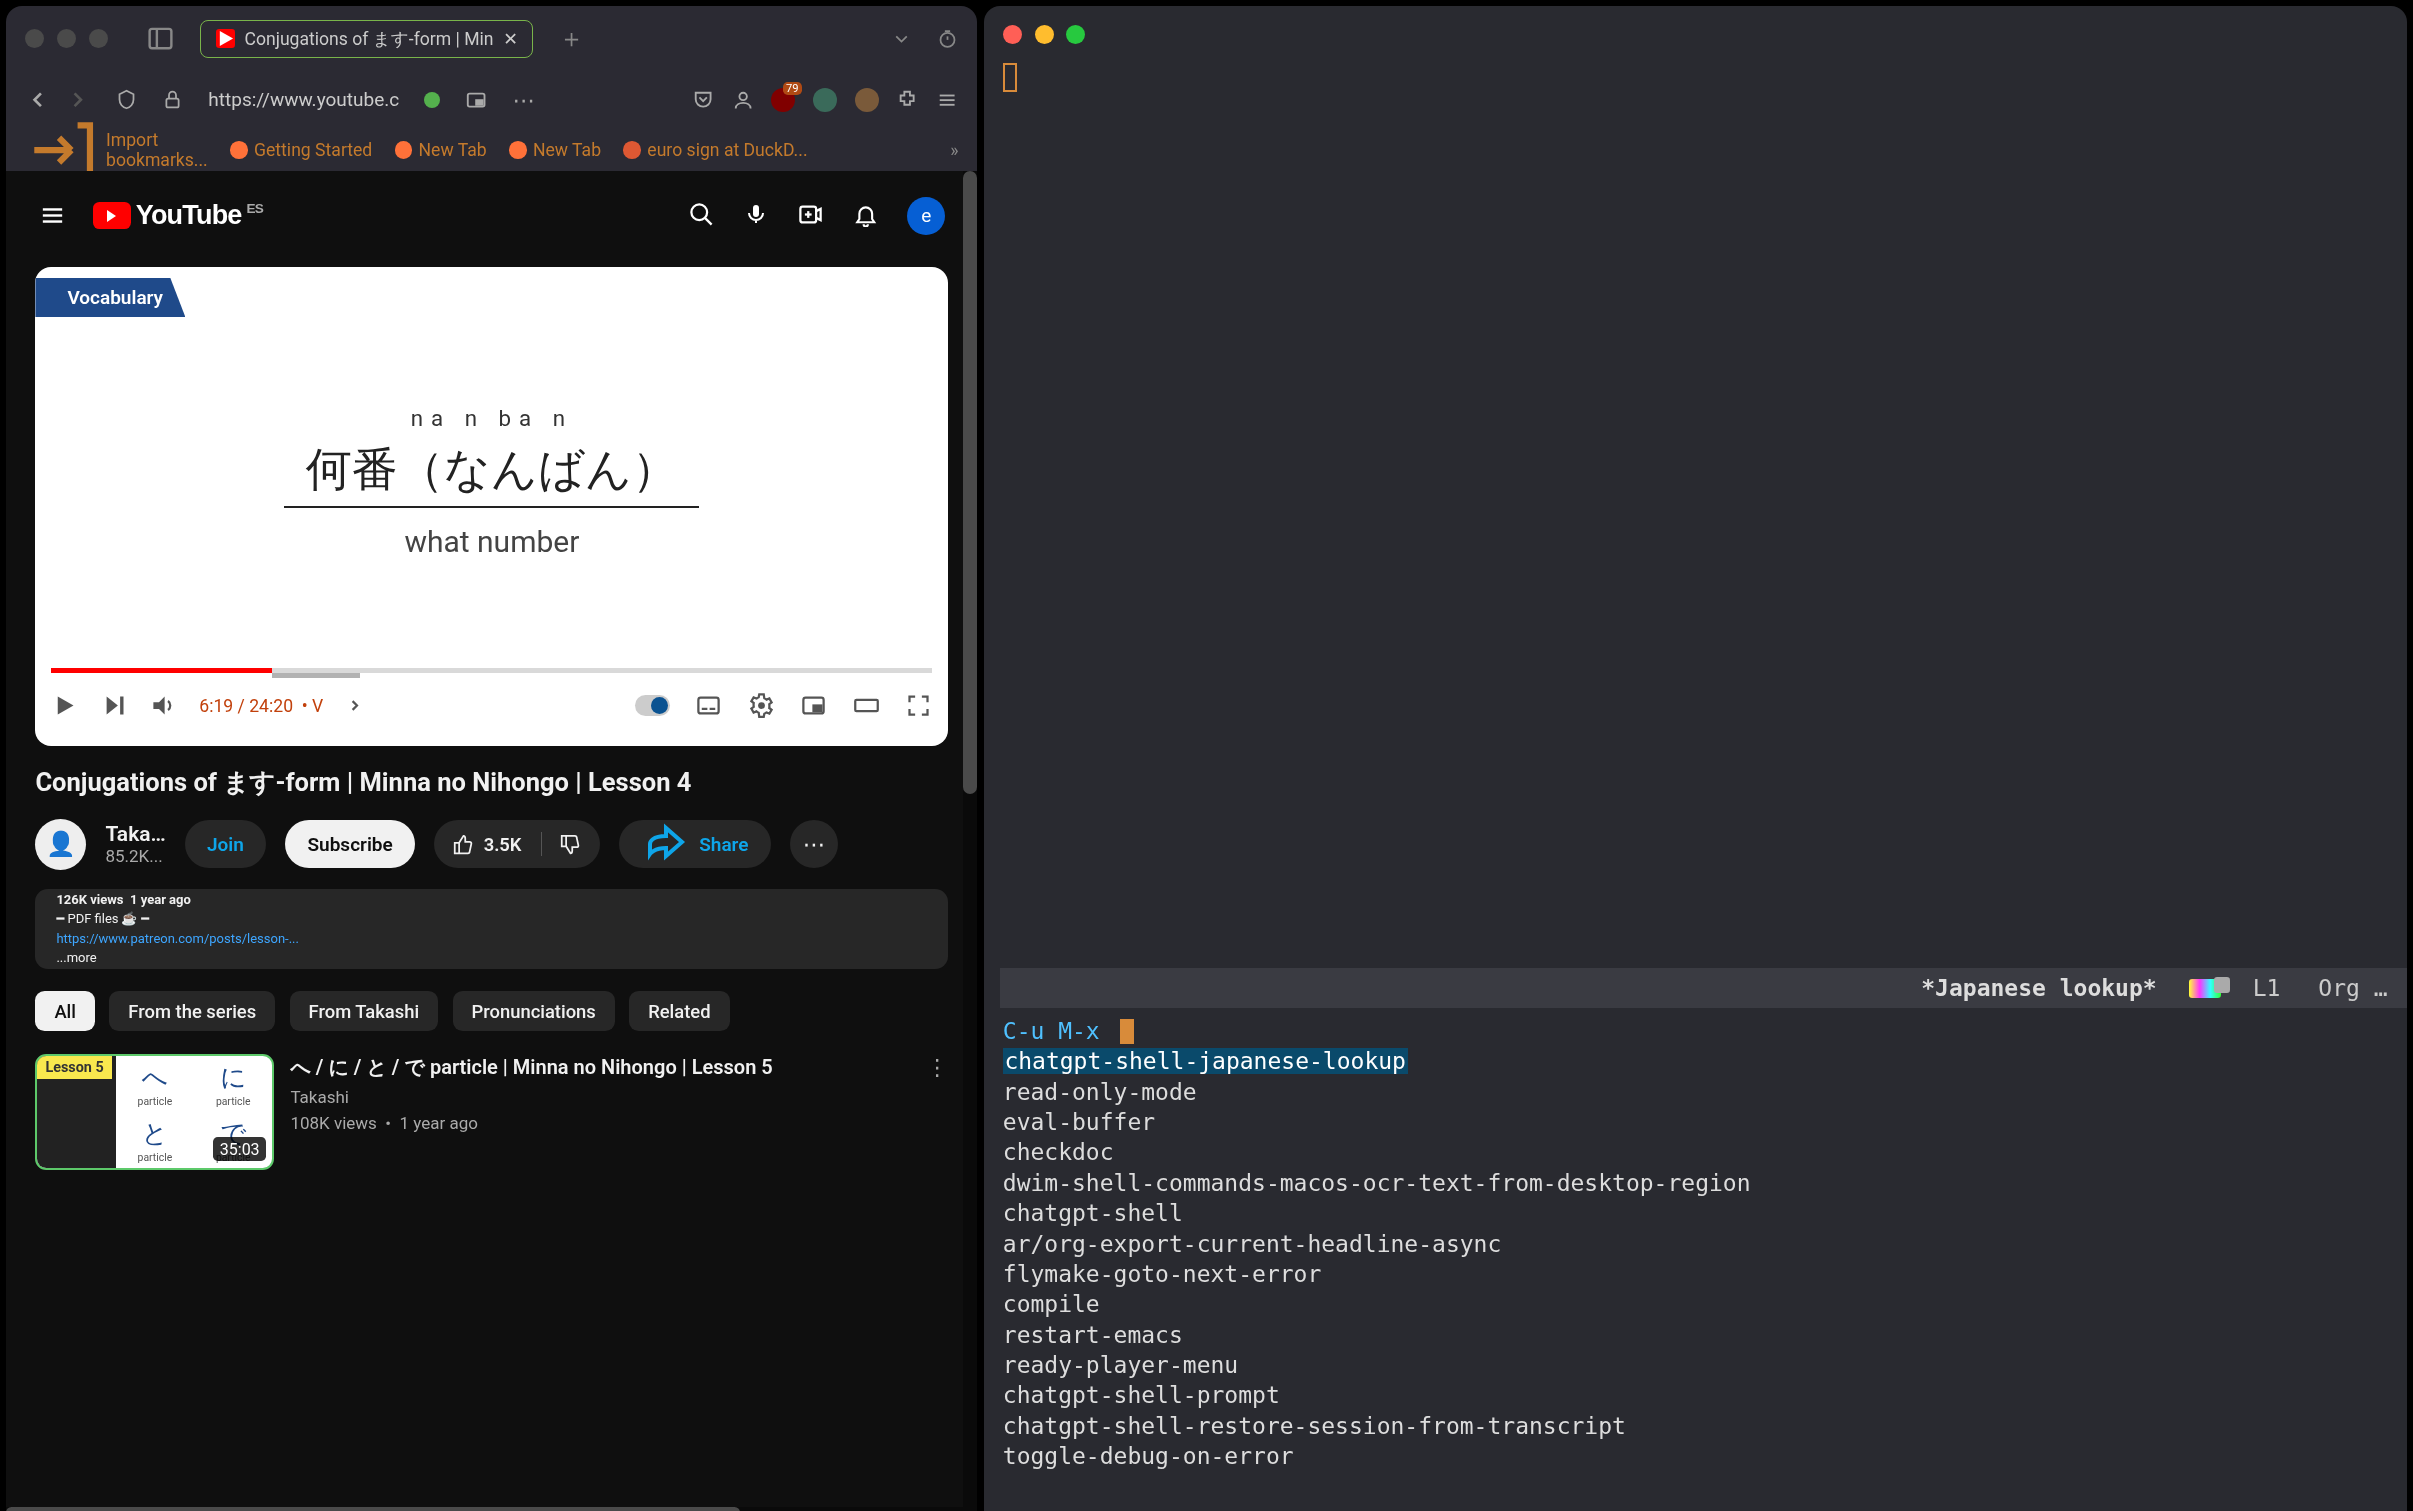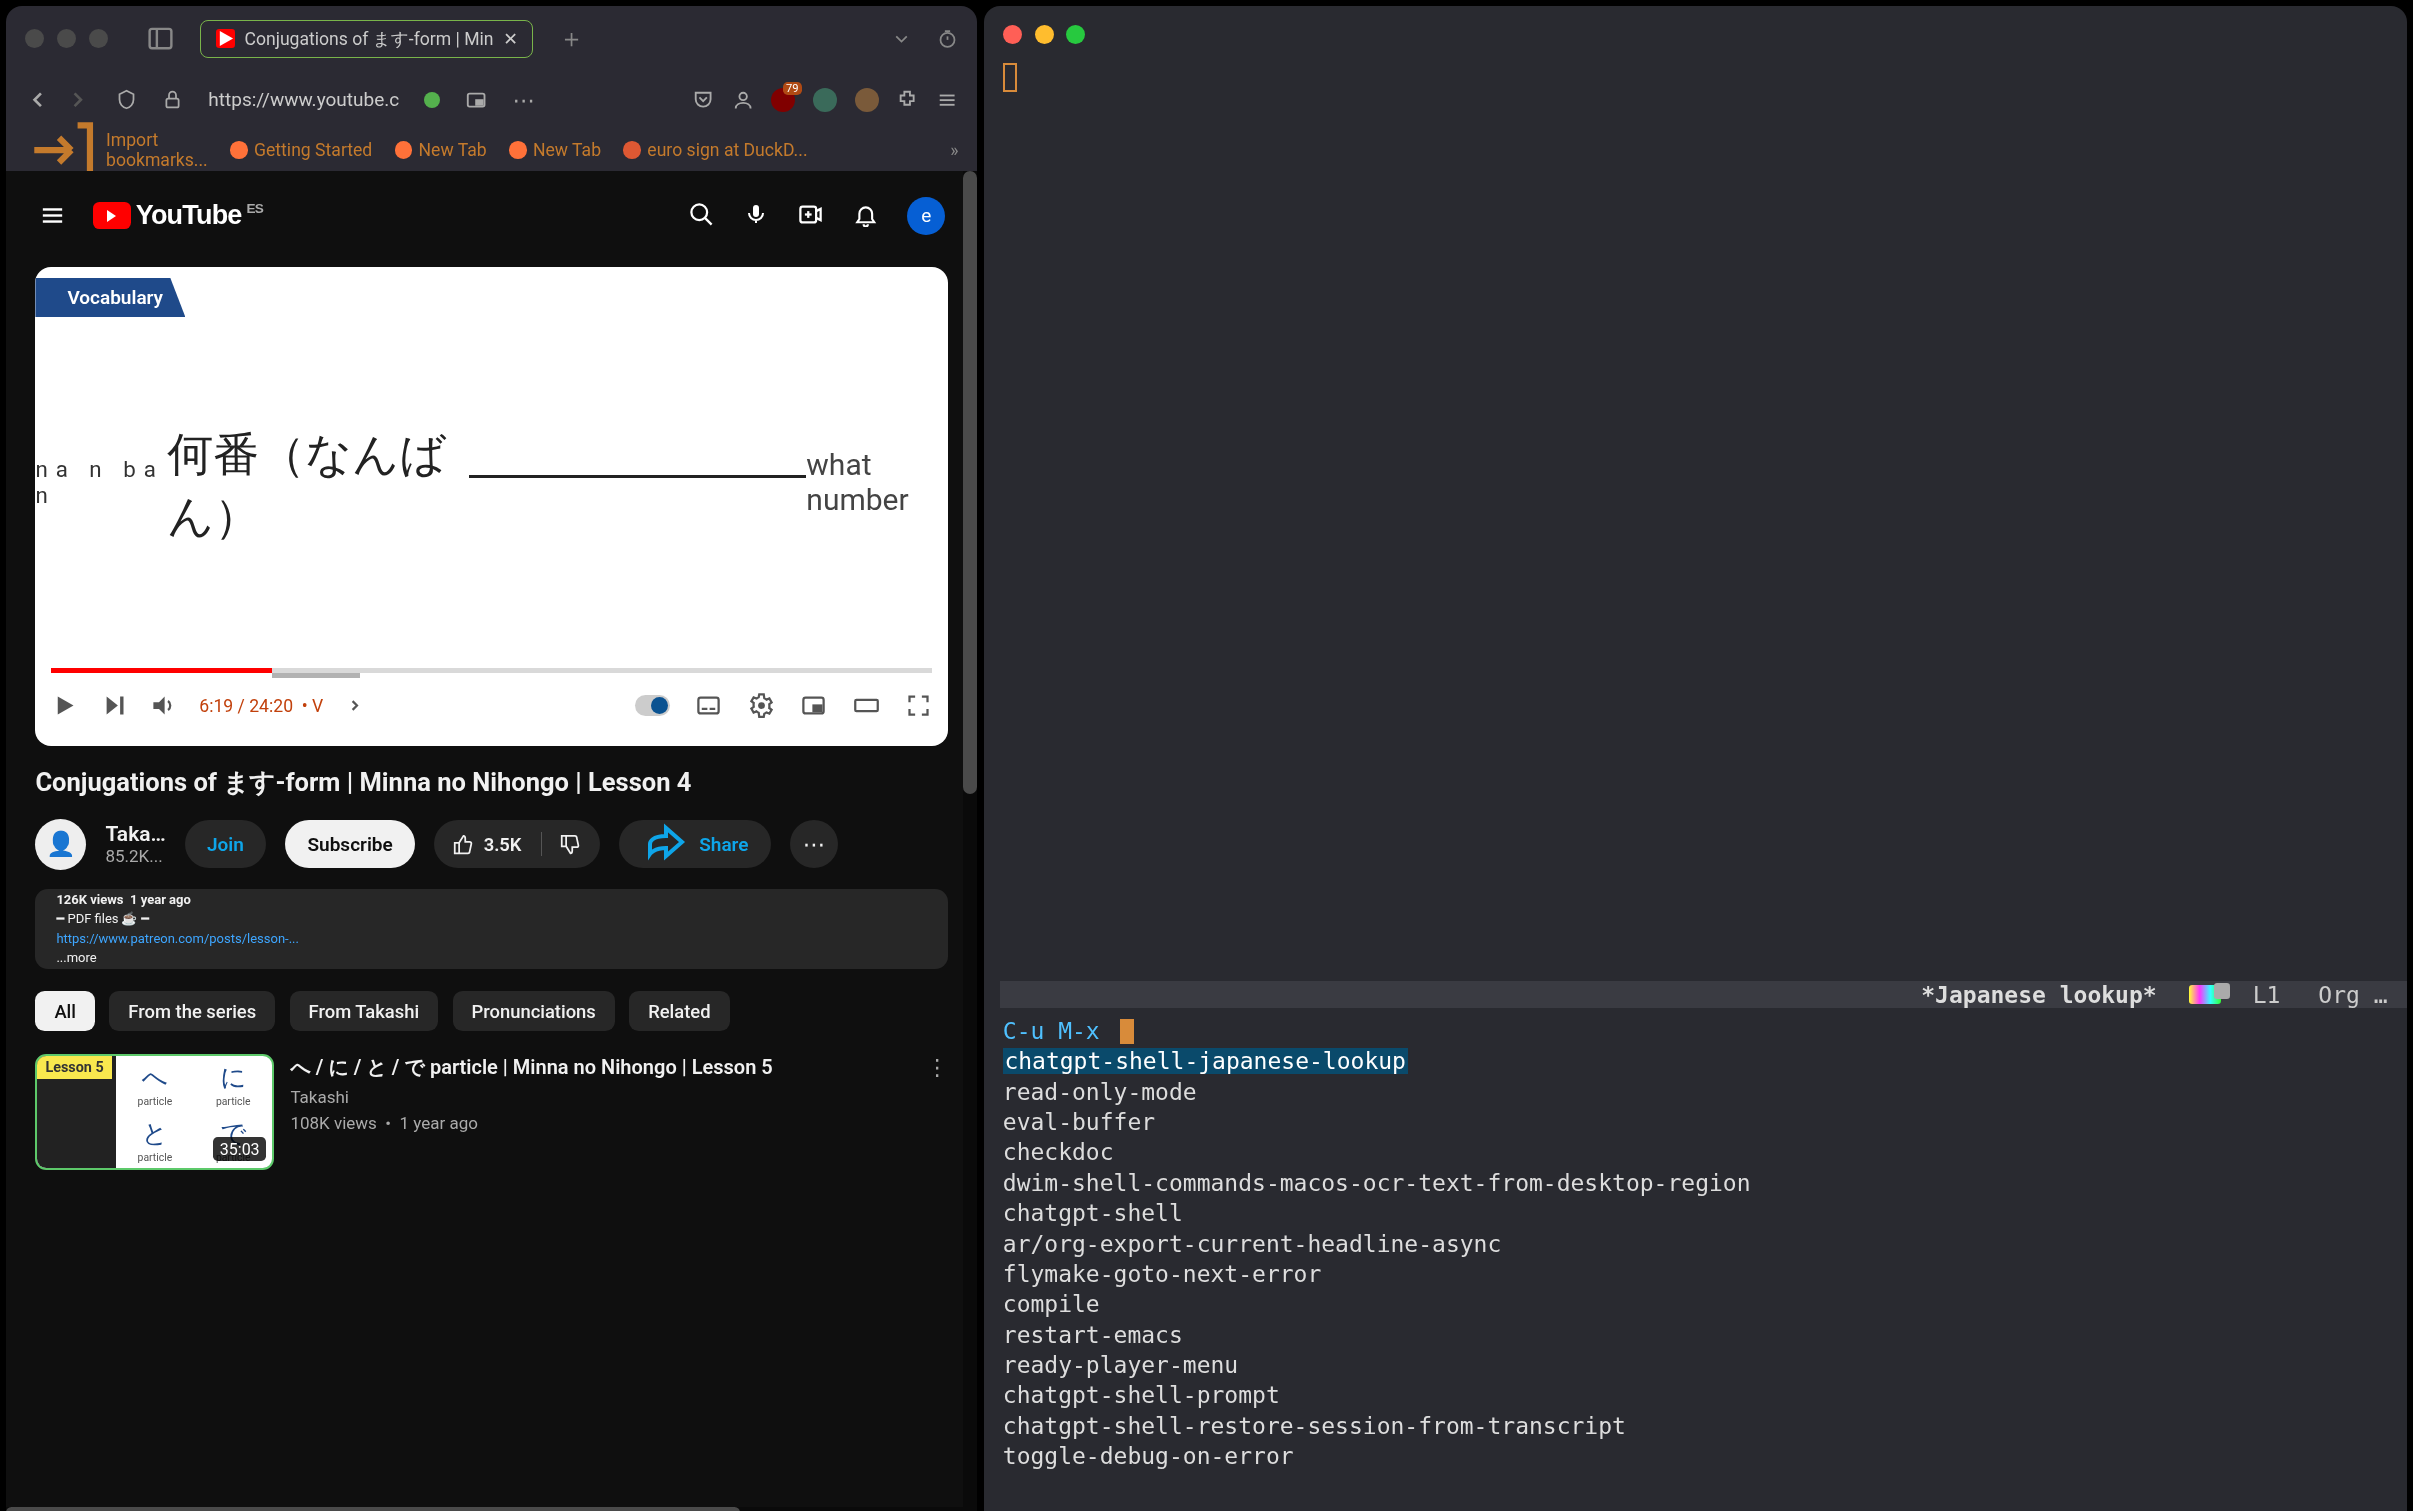--- a/index.html
+++ b/index.html
@@ -109,21 +109,21 @@
     overflow:hidden;
     margin-top: 6.4px;
   }
   .vocab-badge{
     position:absolute;top:11.2px;left:0;
     background:#1f4a8a;color:#fff;font-weight:600;font-size:19px;
     padding:8px 22.3px 8px 32px;
     clip-path: polygon(0 0, 90% 0, 100% 100%, 0 100%);
   }
   .video-content{
-    display:flex;flex-direction:row;align-items:center;justify-content:center;
+    display:flex;flex-direction:column;align-items:center;justify-content:center;
     height:calc(100% - 80px);color:#222;padding-top:32px;
   }
   .furigana{font-size:22.3px;letter-spacing:8px;color:#333;}
   .kanji{font-size:46px;margin-top:8px;}
   .underline{width:415px;height:2.4px;background:#222;margin:4.8px 0 16px;}
   .meaning{font-size:30px;color:#444;}
 
   .progress{position:absolute;left:16px;right:16px;bottom:73px;height:4.8px;background:rgba(0,0,0,.15);}
   .progress-fill{height:100%;width:25%;background:#f00;}
   .progress-buffer{position:absolute;left:25%;width:10%;height:100%;background:rgba(0,0,0,.3);}
@@ -187,21 +187,21 @@
     position:relative;
   }
   .term-traffic{display:flex;gap:12.8px;padding:19px;}
   .t-red{width:19px;height:19px;border-radius:50%;background:#ff5f56;}
   .t-yellow{width:19px;height:19px;border-radius:50%;background:#ffbd2e;}
   .t-green{width:19px;height:19px;border-radius:50%;background:#27c93f;}
   .term-cursor-top{width:14.4px;height:29px;border:2.4px solid #d88b3a;margin-left:19px;}
 
   .modeline{
     position:absolute; left:16px; right:0; bottom: 504px;
-    height:27px;background:#3a3b42;display:flex;align-items:center;
+    height:40px;background:#3a3b42;display:flex;align-items:center;
     font-family:"Menlo","Consolas",monospace;font-size:23px;color:#ccc;
     padding:0 19px;
   }
   .modeline .buf{color:#ddd;font-weight:600;}
   .modeline .nyan{margin:0 32px;width:32px;height:19px;background:linear-gradient(90deg,#ff3,#f3f,#3ff,#3f3);border-radius:3.2px;position:relative;}
   .modeline .nyan::after{content:"";position:absolute;right:-9.6px;top:-1.6px;width:16px;height:16px;background:#aaa;border-radius:3.2px;}
   .modeline .right{margin-left:auto;display:flex;gap:38px;}
 
   .minibuf{
     position:absolute;left:0;right:0;bottom:0;height:504px;

